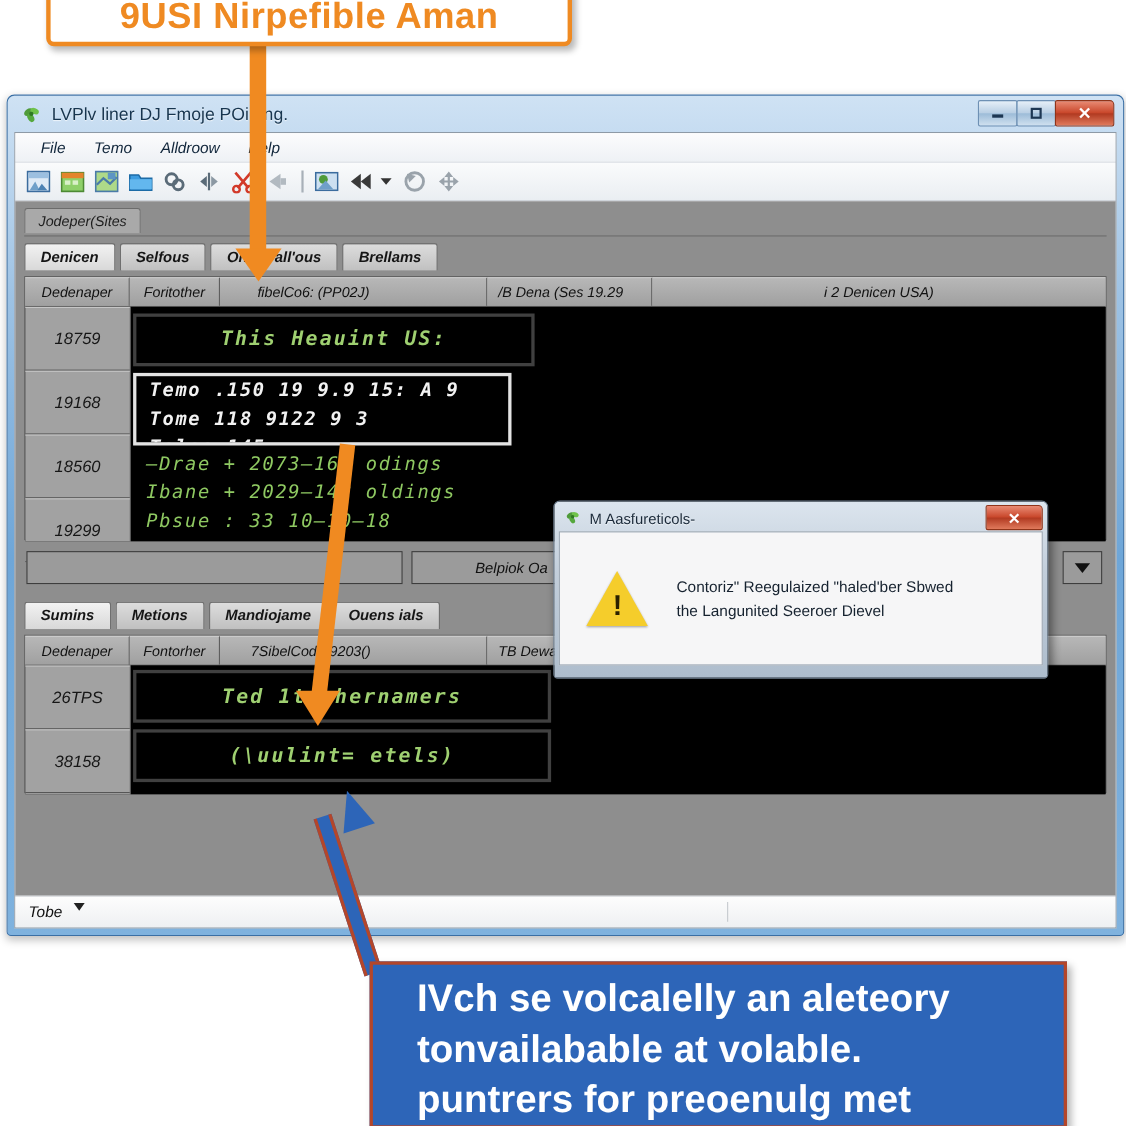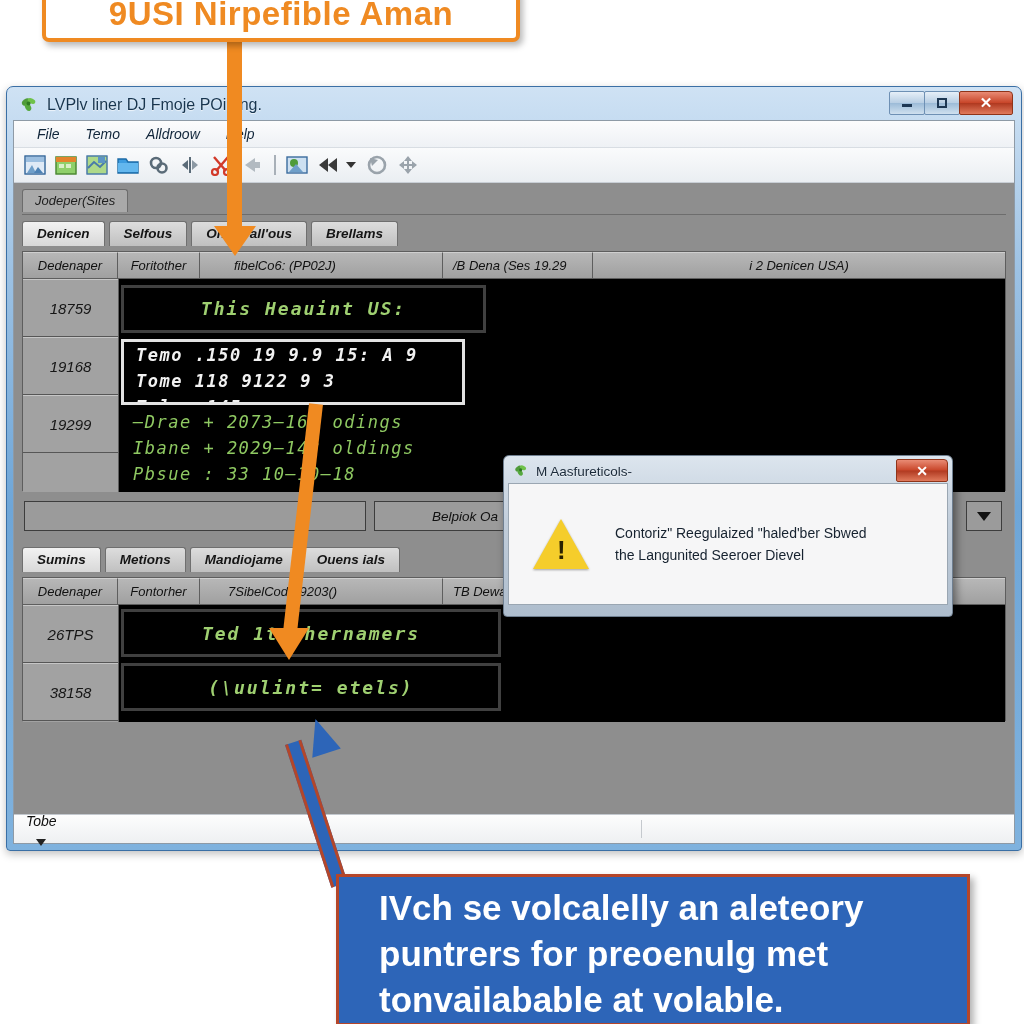--- a/index.html
+++ b/index.html
@@ -363,24 +363,23 @@
   
   .statusbar {
     height: 28px;
     background: linear-gradient(180deg,#fdfdfd 0%,#eef0f2 100%);
     border-top: 1px solid #c3c8ce;
     display: flex; align-items: center;
     padding-left: 8px;
     flex: 0 0 auto;
   }
   .status-combo {
-    display: flex; align-items: center; gap: 10px;
+    display: flex; align-items: flex-start; gap: 10px;
     font-size: 14px; color: #101010;
     padding: 1px 8px 1px 4px;
-    flex-direction: column;
   }
   .caret-sm {
     width: 0; height: 0;
     border-left: 5px solid transparent;
     border-right: 5px solid transparent;
     border-top: 7px solid #222;
   }
   .status-sep {
     width: 1px; height: 18px;
     background: #c5c9ce;
@@ -599,20 +598,21 @@
             <div class="col-h" style="width:95px">Dedenaper</div>
             <div class="col-h" style="width:82px">Foritother</div>
             <div class="col-h" style="width:243px;justify-content:flex-start;padding-left:34px">fibelCo6: (PP02J)</div>
             <div class="col-h" style="width:150px;justify-content:flex-start;padding-left:10px">/B Dena (Ses 19.29</div>
             <div class="col-h" style="flex:1 1 auto;border-right:none">i 2 Denicen USA)</div>
           </div>
           <div class="panel-body" style="height:213px">
             <div class="row-labels">
               <div class="row-label">18759</div>
               <div class="row-label">19168</div>
+              <div class="row-label">18560</div>
               <div class="row-label">19299</div>
             </div>
             <div class="console">
               <div class="cbox" style="width:365px;margin-left:2px">
                 <div class="ctitle">This Heauint US:</div>
               </div>
               <div class="cbox white" style="width:344px;margin-left:2px;margin-top:6px;height:66px;overflow:hidden">
                 <div class="cwhite-line">Temo .150 19 9.9 15: A 9</div>
                 <div class="cwhite-line">Tome 118 9122 9 3</div>
                 <div class="cwhite-line">Telee  145</div>
@@ -706,17 +706,17 @@
 
   <div class="callout-top">
     <div class="callout-top-text">9USI Nirpefible Aman</div>
   </div>
 
   <div class="arrow-blue-shaft"></div>
   <div class="arrow-blue-head"></div>
 
   <div class="callout-bottom">
     <div class="callout-bottom-text">IVch se volcalelly an aleteory</div>
+    <div class="callout-bottom-text">tonvailabable at volable.</div>
     <div class="callout-bottom-text">puntrers for preoenulg met</div>
-    <div class="callout-bottom-text">tonvailabable at volable.</div>
   </div>
 
 </div>
 
 </body></html>

